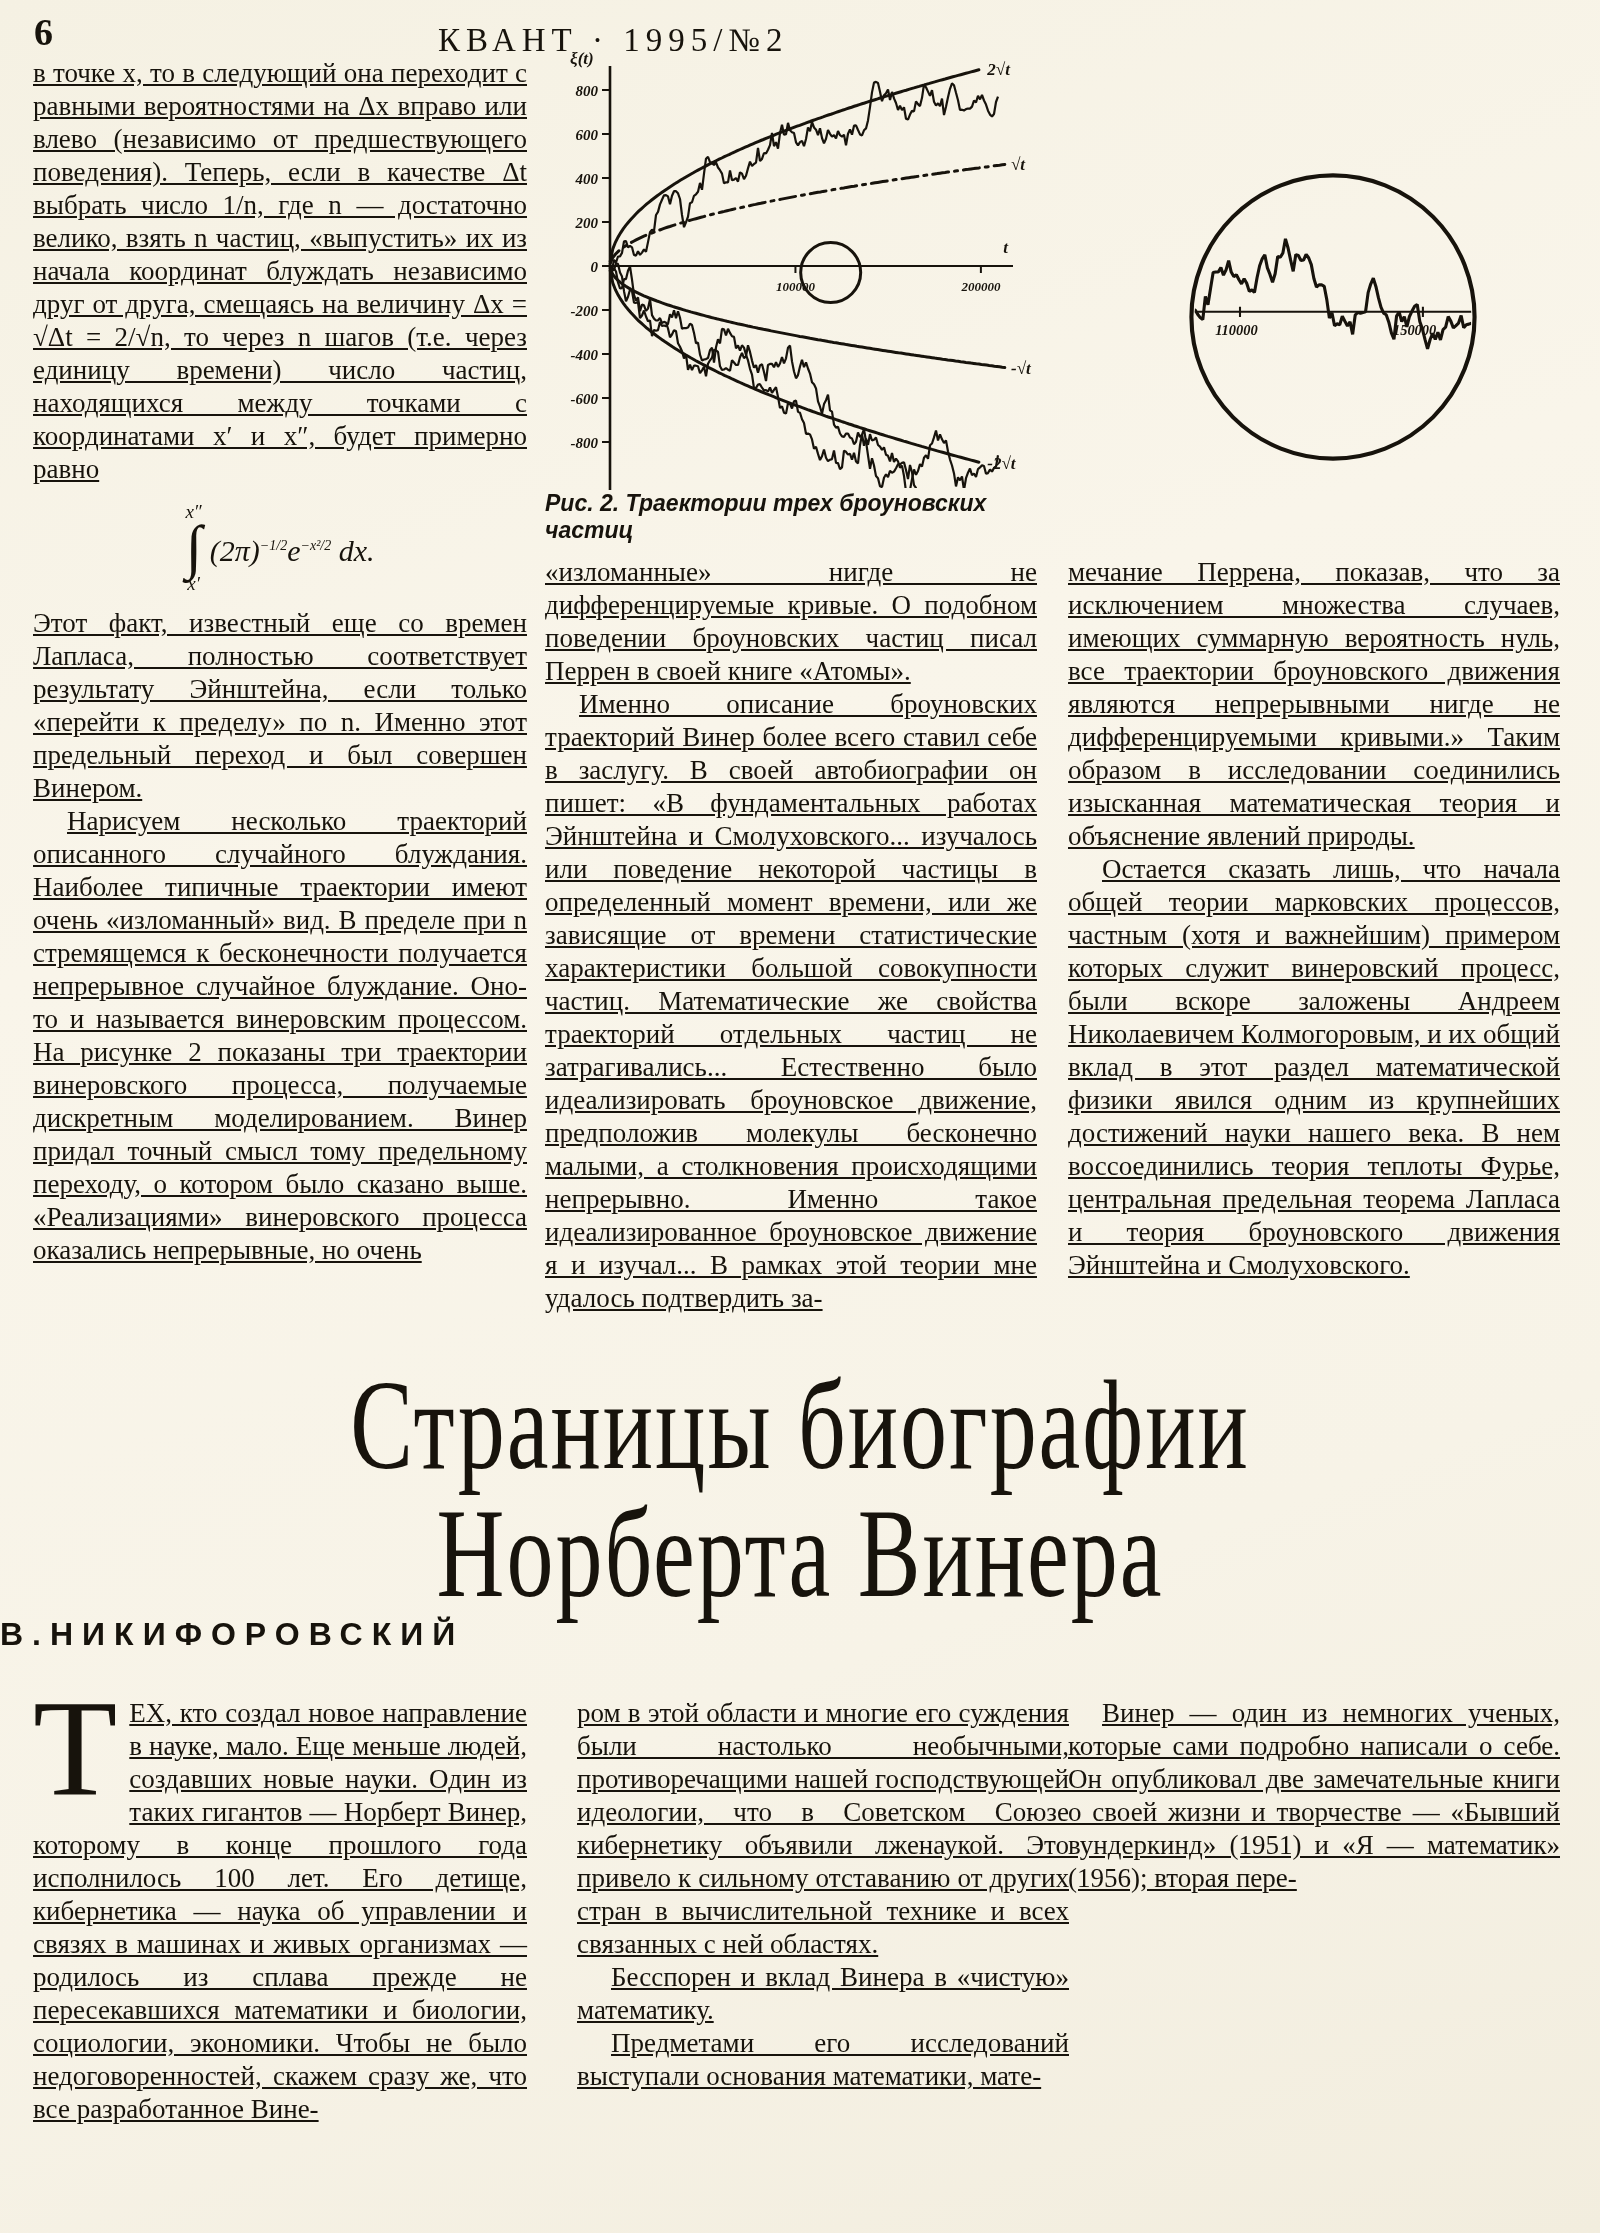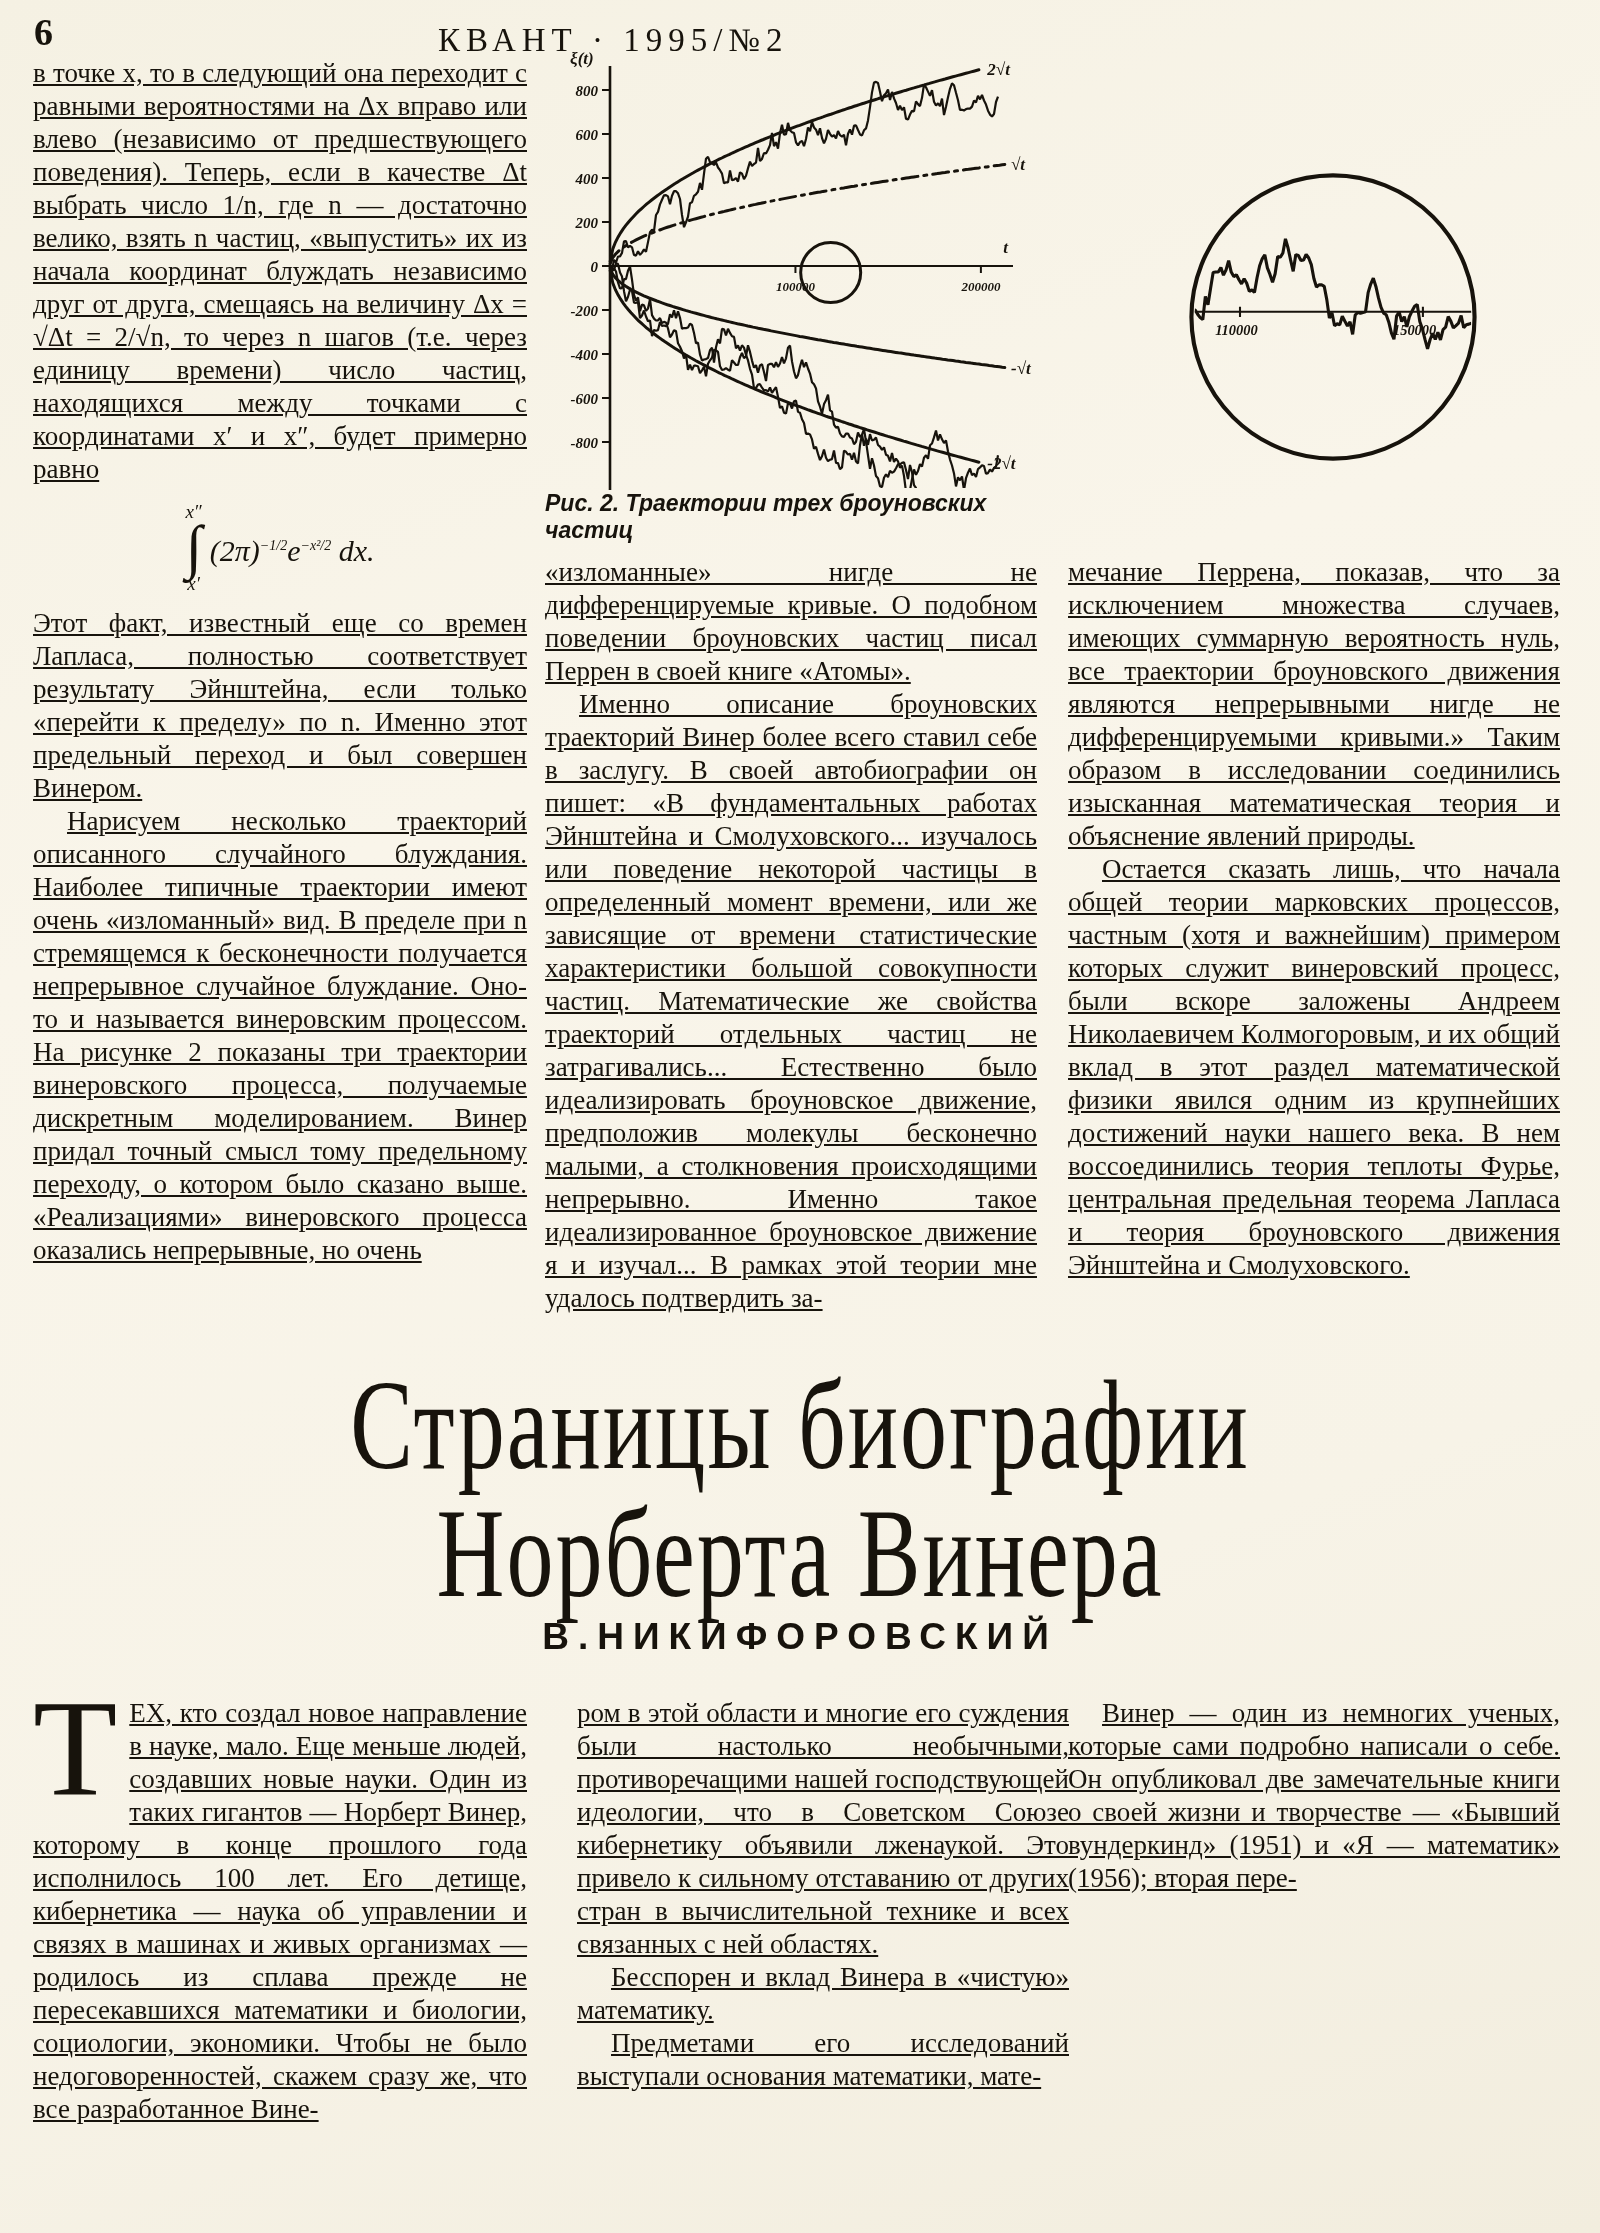--- a/index.html
+++ b/index.html
@@ -24,22 +24,22 @@
   .figcap{position:absolute;left:545px;top:490px;width:500px;
     font-family:"Liberation Sans", sans-serif;font-style:italic;font-weight:700;font-size:23px;}
   .lens{position:absolute;left:1178px;top:162px;width:310px;height:310px;}
   .formula{display:flex;justify-content:center;align-items:center;gap:8px;margin:16px 0 14px 0;font-size:30px;font-style:italic;}
   .int-col{display:inline-flex;flex-direction:column;align-items:center;line-height:1;}
   .int-lim{font-size:19px;line-height:1;}
   .int-sign{font-size:60px;line-height:.82;font-style:normal;padding:2px 0;}
   .expr sup{font-size:14px;}
   .title-line{position:absolute;left:0;width:100%;text-align:center;font-size:97px;font-weight:400;
     letter-spacing:2px;transform:scale(.97,1.32);transform-origin:top center;white-space:nowrap;}
-  .author{position:absolute;left:0;top:1616px;width:100%;text-align:center;
-    font-family:"Liberation Sans", sans-serif;font-weight:700;font-size:37px;letter-spacing:9px;}
+  .author{position:absolute;left:0;top:1616px;width:100%;text-align:left;
+    font-family:"Liberation Sans", sans-serif;font-weight:700;font-size:32px;letter-spacing:9px;}
   .b1{position:absolute;left:33px;top:1697px;width:494px;}
   .b2{position:absolute;left:577px;top:1697px;width:492px;}
   .b3{position:absolute;left:1068px;top:1697px;width:492px;}
   .dropcap{float:left;font-size:138px;line-height:96px;padding:4px 12px 0 0;font-weight:400;}
   svg text{font-family:"Liberation Serif", serif;}
 </style>
 </head>
 <body>
 
 <div class="page">

